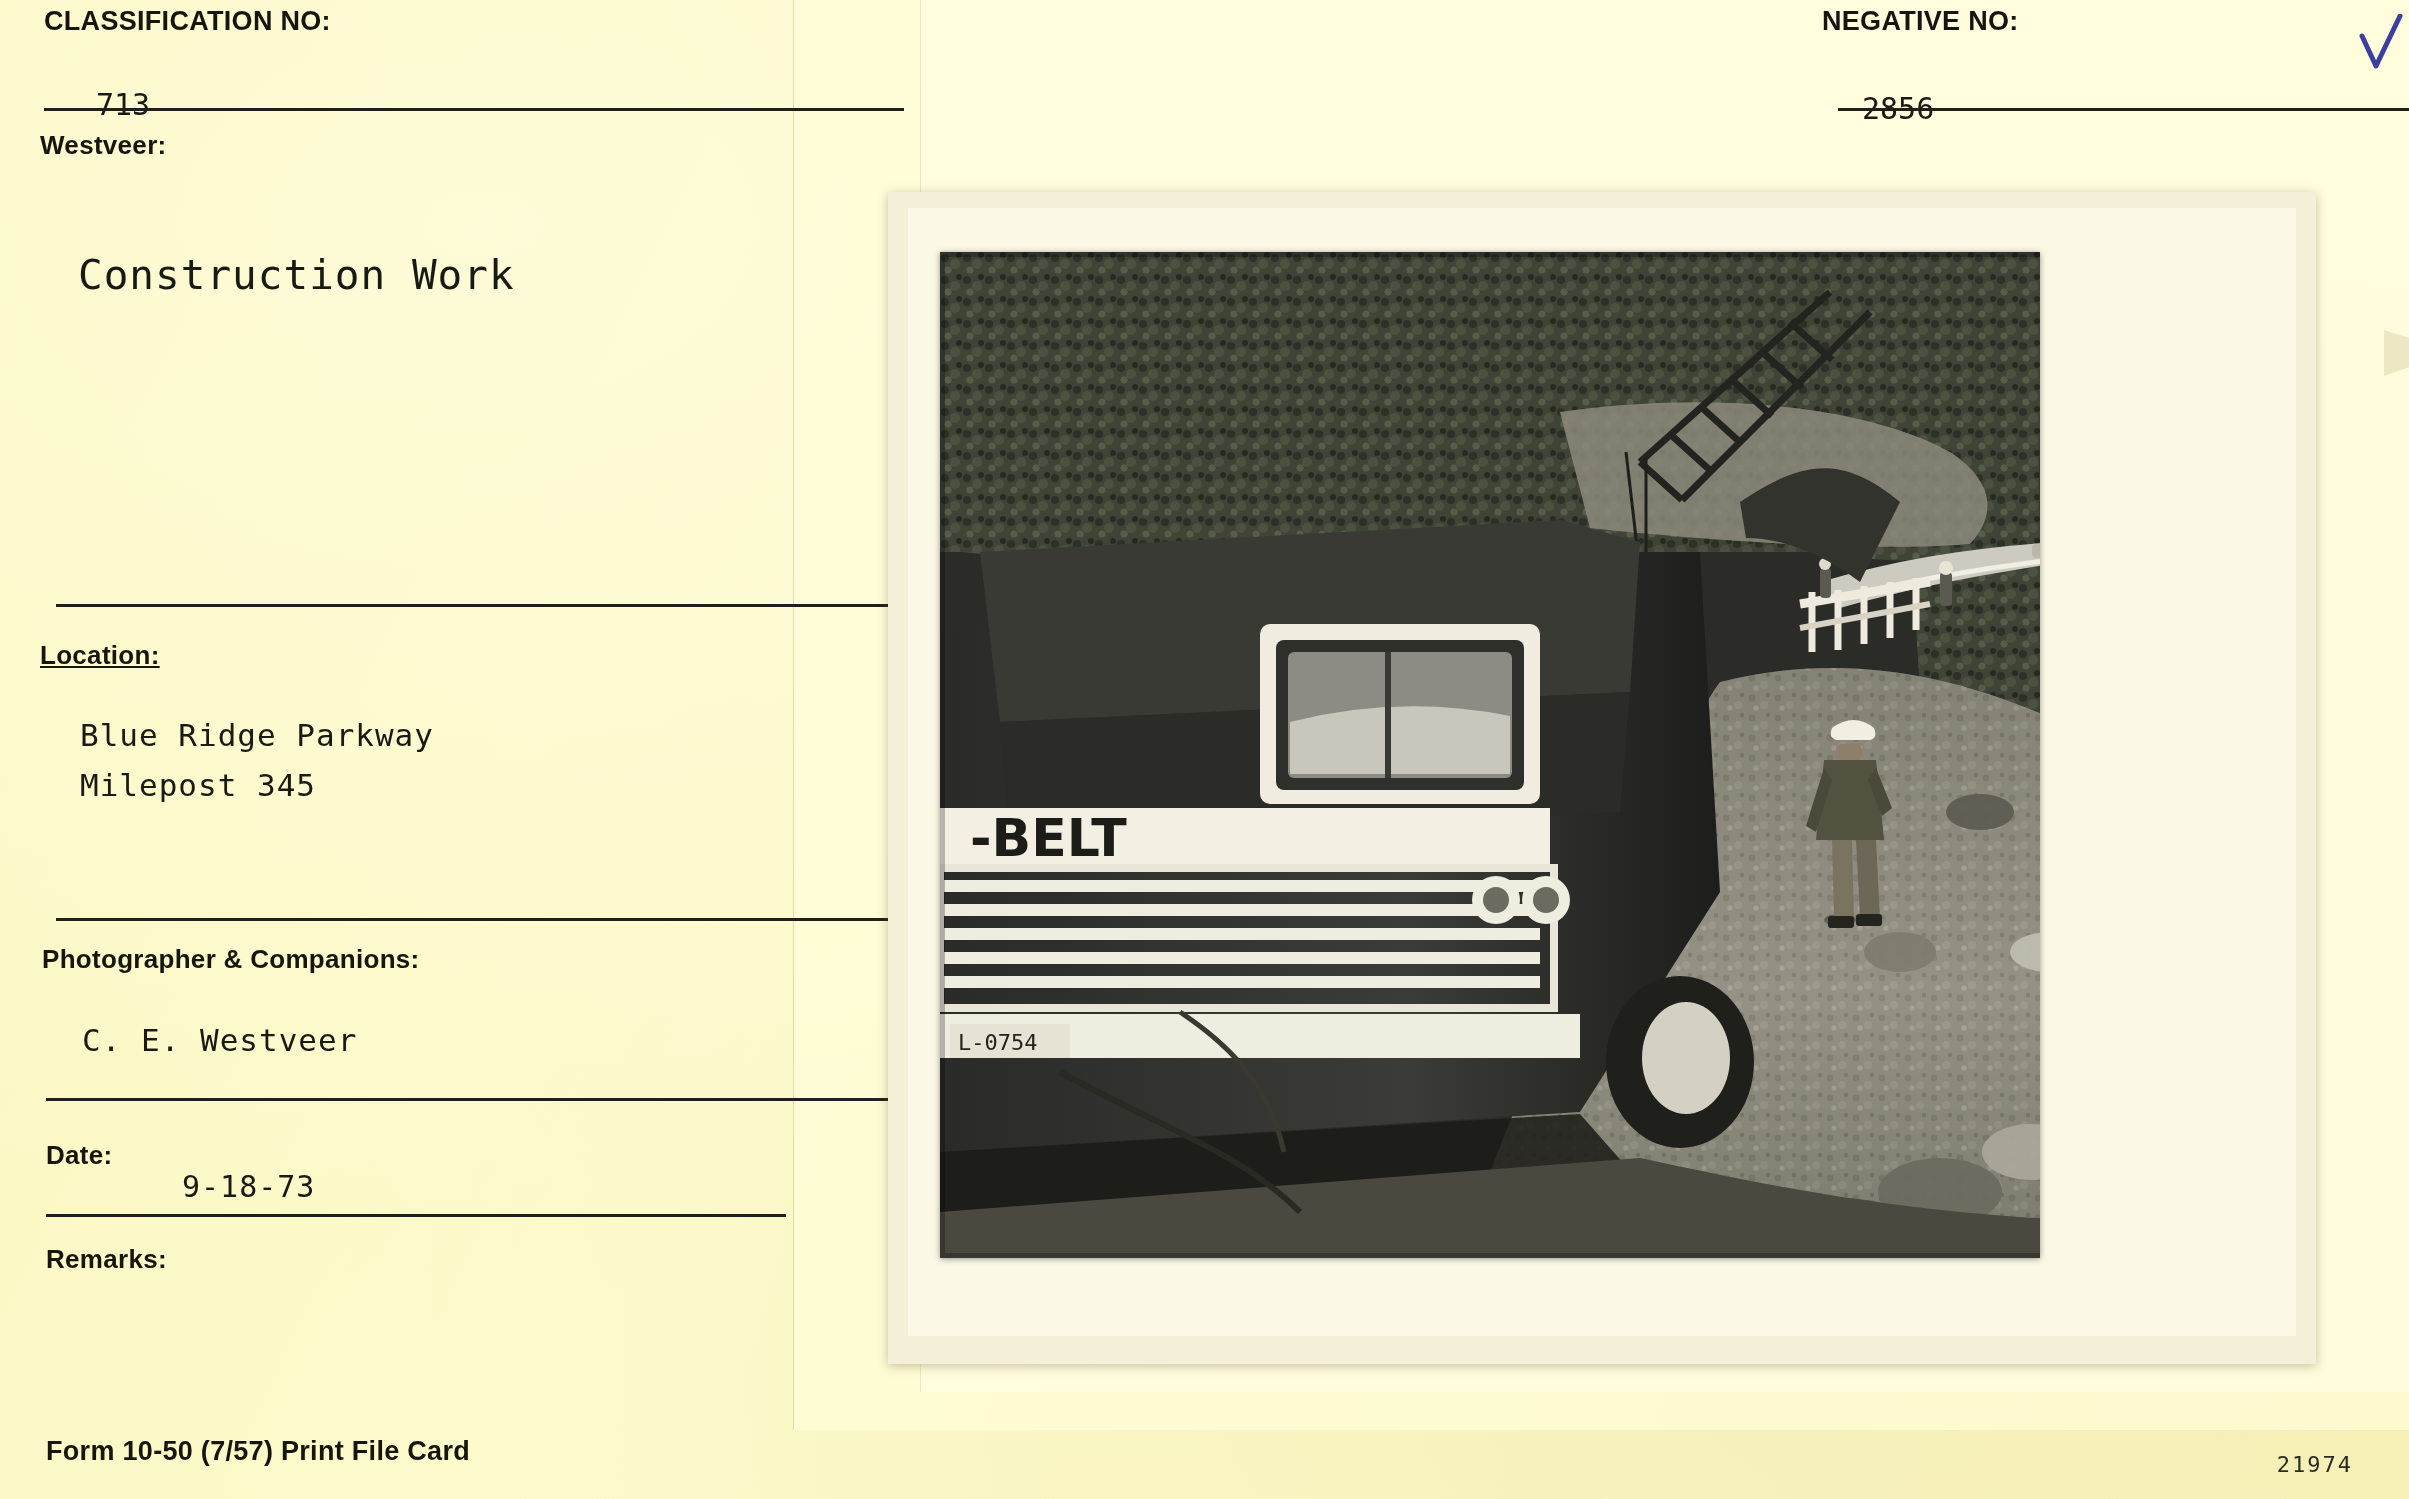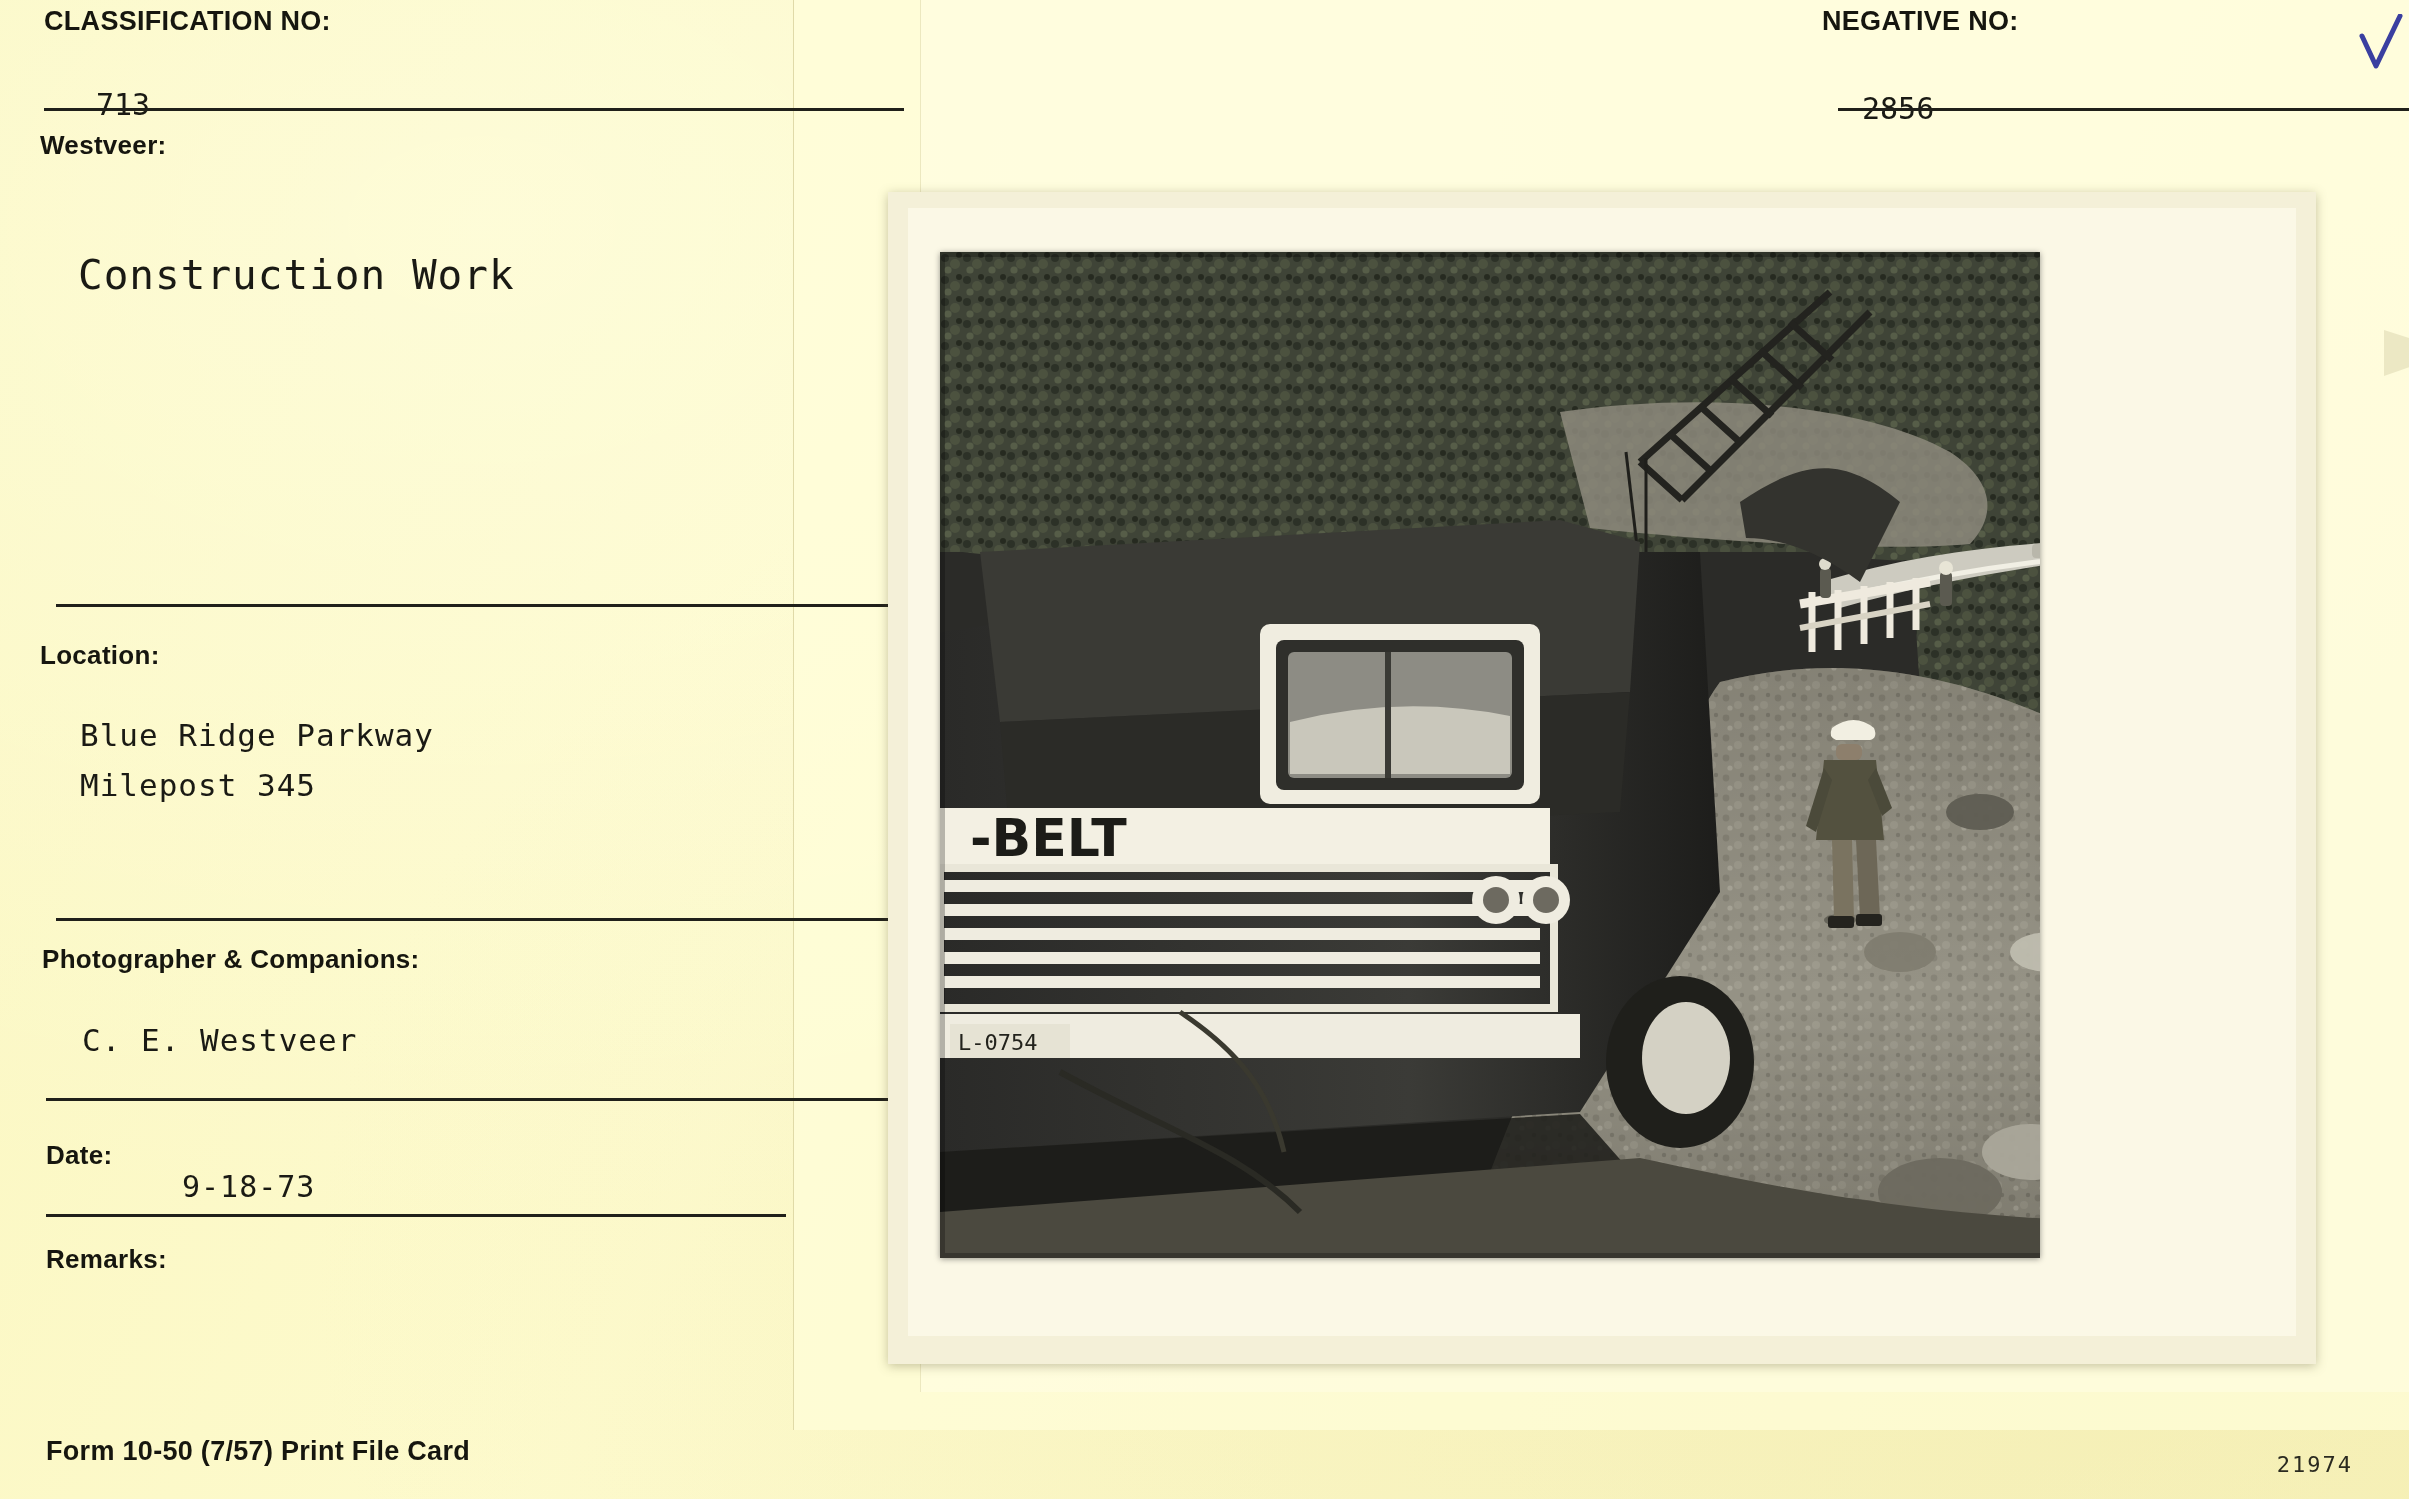--- a/index.html
+++ b/index.html
@@ -94,21 +94,21 @@
   #rule-class { left: 44px; top: 108px; width: 860px; }
 
   #lbl-neg  { left: 1822px; top: 6px;  font-size: 27px; }
   #val-neg  { left: 1862px; top: 62px; font-size: 30px; }
   #rule-neg { left: 1838px; top: 108px; width: 571px; }
 
   #lbl-subject { left: 40px; top: 130px; font-size: 26px; }
   #val-subject { left: 78px; top: 222px; font-size: 41px; letter-spacing: 1px; }
   #rule-subject { left: 56px; top: 604px; width: 846px; }
 
-  #lbl-location { left: 40px; top: 640px; font-size: 26px; }
+  #lbl-location { left: 40px; top: 640px; font-size: 26px; text-decoration: underline; }
   #val-location1 { left: 80px; top: 688px; font-size: 31px; letter-spacing: 1px; }
   #val-location2 { left: 80px; top: 738px; font-size: 31px; letter-spacing: 1px; }
   #rule-location { left: 56px; top: 918px; width: 846px; }
 
   #lbl-photog { left: 42px; top: 944px; font-size: 26px; }
   #val-photog { left: 82px; top: 993px; font-size: 31px; letter-spacing: 1px; }
   #rule-photog { left: 46px; top: 1098px; width: 856px; }
 
   #lbl-date { left: 46px; top: 1140px; font-size: 26px; }
   #val-date { left: 182px; top: 1140px; font-size: 30px; letter-spacing: 1px; }

